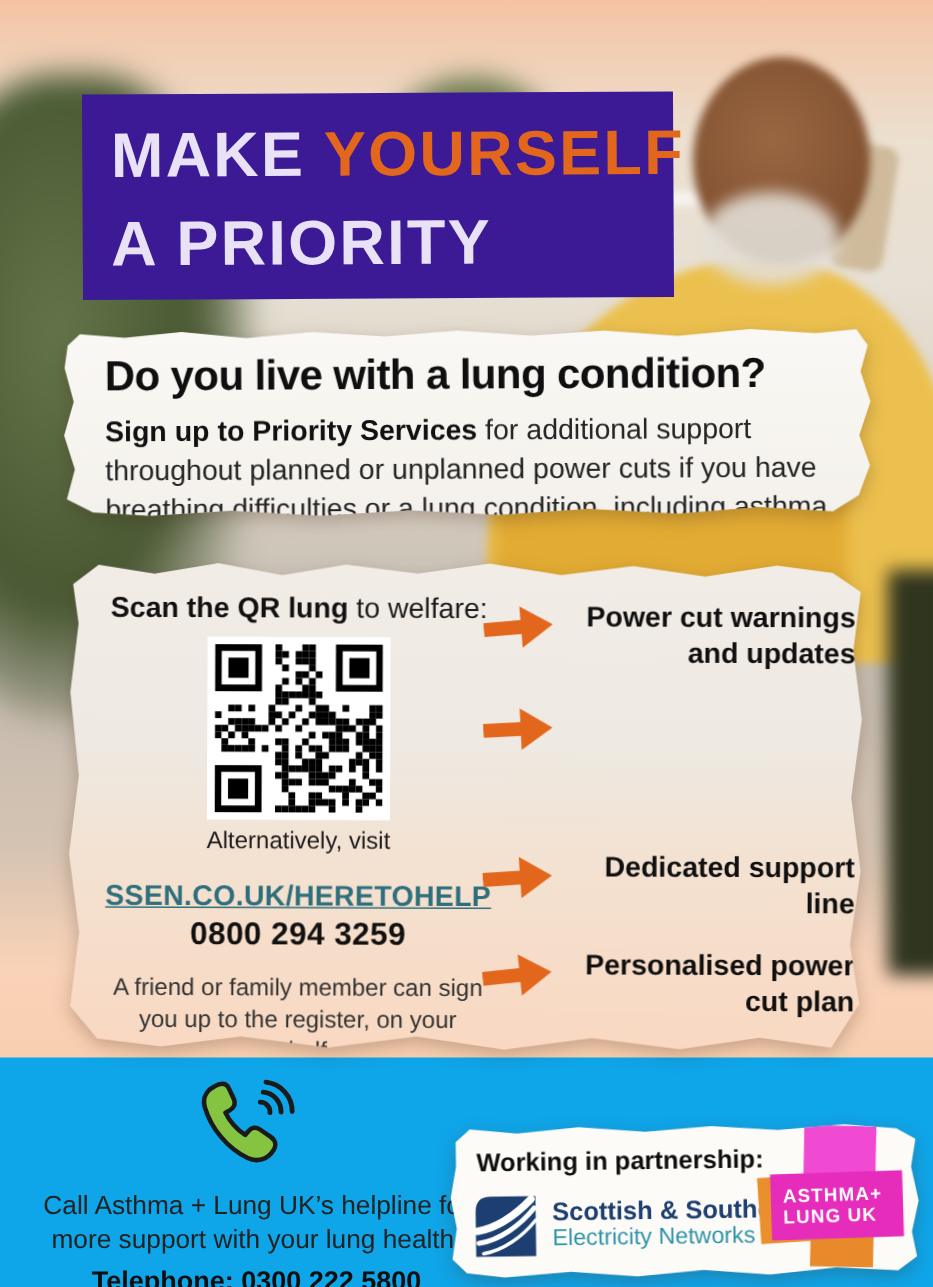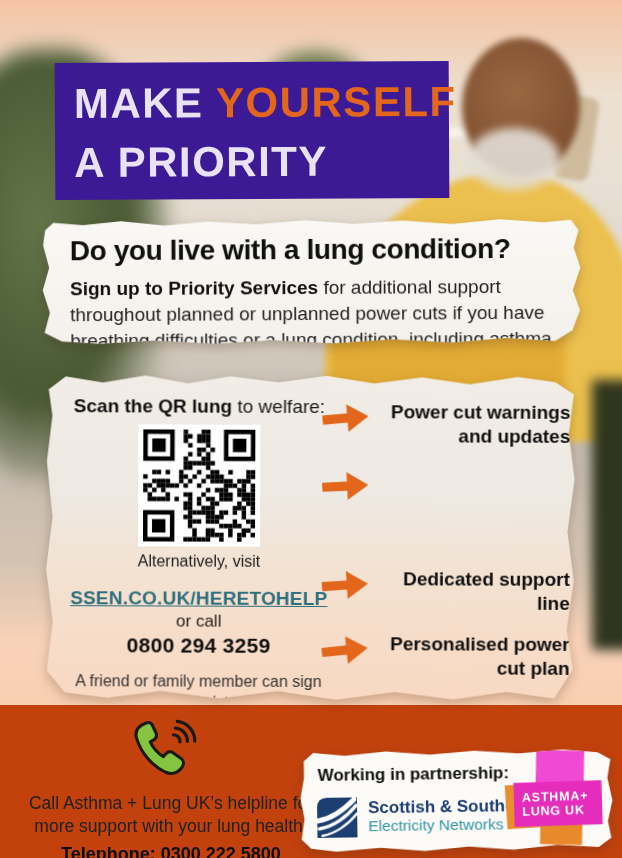--- a/index.html
+++ b/index.html
@@ -1,18 +1,18 @@
 <!DOCTYPE html>
 <html><head>
 <meta charset="utf-8">
 <style>
   html,body{margin:0;padding:0;background:#d8d2ca;}
   .poster{
     position:relative;width:622px;height:858px;overflow:hidden;
-    font-family:"Liberation Sans",sans-serif;background:#c2410c;
+    font-family:"Liberation Sans",sans-serif;background:#0ea5e9;
   }
   
   .photo{position:absolute;left:0;top:0;width:622px;height:705px;
     background:linear-gradient(180deg,#f6c3a4 0,#f2cdb2 30px,#ece0d0 95px,#e7e0d4 185px,
       #dcd3c5 300px,#c2bab0 430px,#d4c3b2 560px,#f9d2b8 645px,#f8cfb0 705px);}
   .blob{position:absolute;}
   .plant-big{left:-70px;top:50px;width:240px;height:430px;border-radius:45%;
     background:radial-gradient(ellipse at 45% 40%,#64754a 0%,#485832 50%,rgba(72,88,50,0) 78%);filter:blur(10px);}
   .plant-small{left:255px;top:48px;width:120px;height:95px;border-radius:50%;
     background:radial-gradient(#7d8d5a 0%,#647448 55%,rgba(100,116,72,0) 75%);filter:blur(8px);}
@@ -320,21 +320,20 @@
                 <rect fill="#fff" x="76" y="4" width="20" height="20"></rect>
                 <rect x="80" y="8" width="12" height="12"></rect>
                 <rect x="0" y="72" width="28" height="28"></rect>
                 <rect fill="#fff" x="4" y="76" width="20" height="20"></rect>
                 <rect x="8" y="80" width="12" height="12"></rect>
               </g>
             </svg>
         </div>
         <div class="alt">Alternatively, visit</div>
         <a class="url" href="#">SSEN.CO.UK/HERETOHELP</a>
-        <div class="orcall">or call</div>
         <div class="phone1">0800 294 3259</div>
         <div class="note">A friend or family member can sign you up to the register, on your behalf.</div>
       </div>
 
       <div class="benefit bi1">
         <svg width="48" height="34" viewBox="0 0 52 36">
             <rect x="0" y="13" width="30" height="10" fill="#e2671c"></rect>
             <polygon points="27,3 50,18 27,33" fill="#e2671c"></polygon>
           </svg>
         <div class="blabel">Power cut warnings and updates</div>

